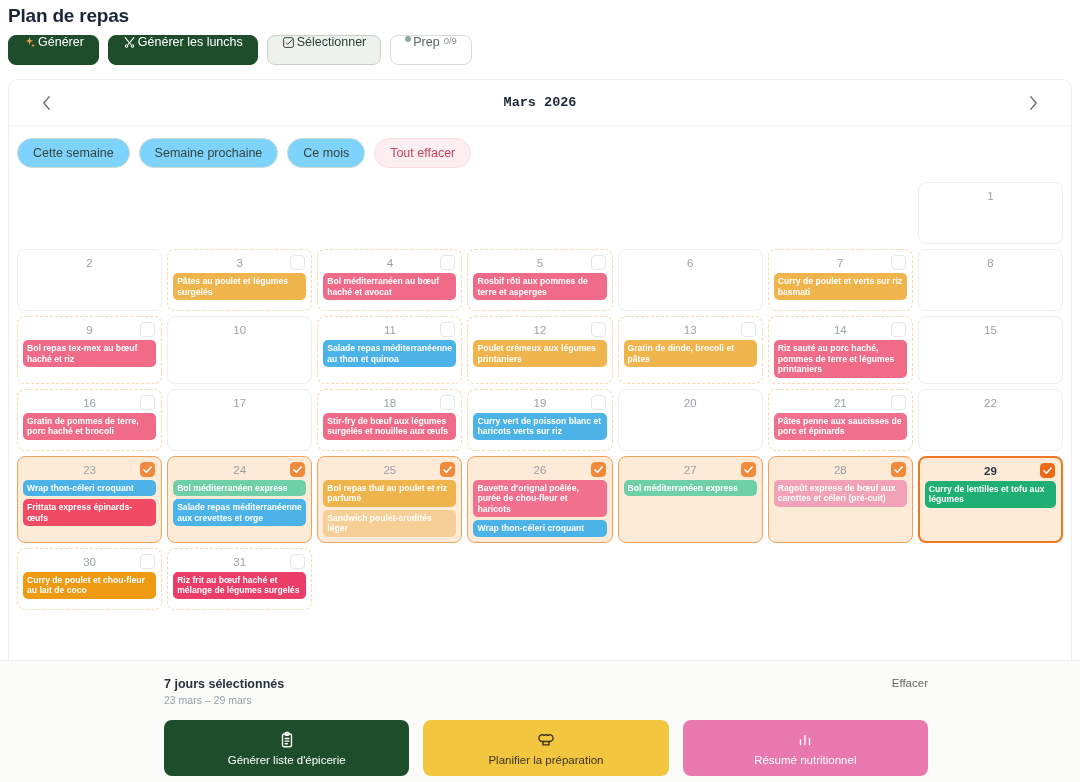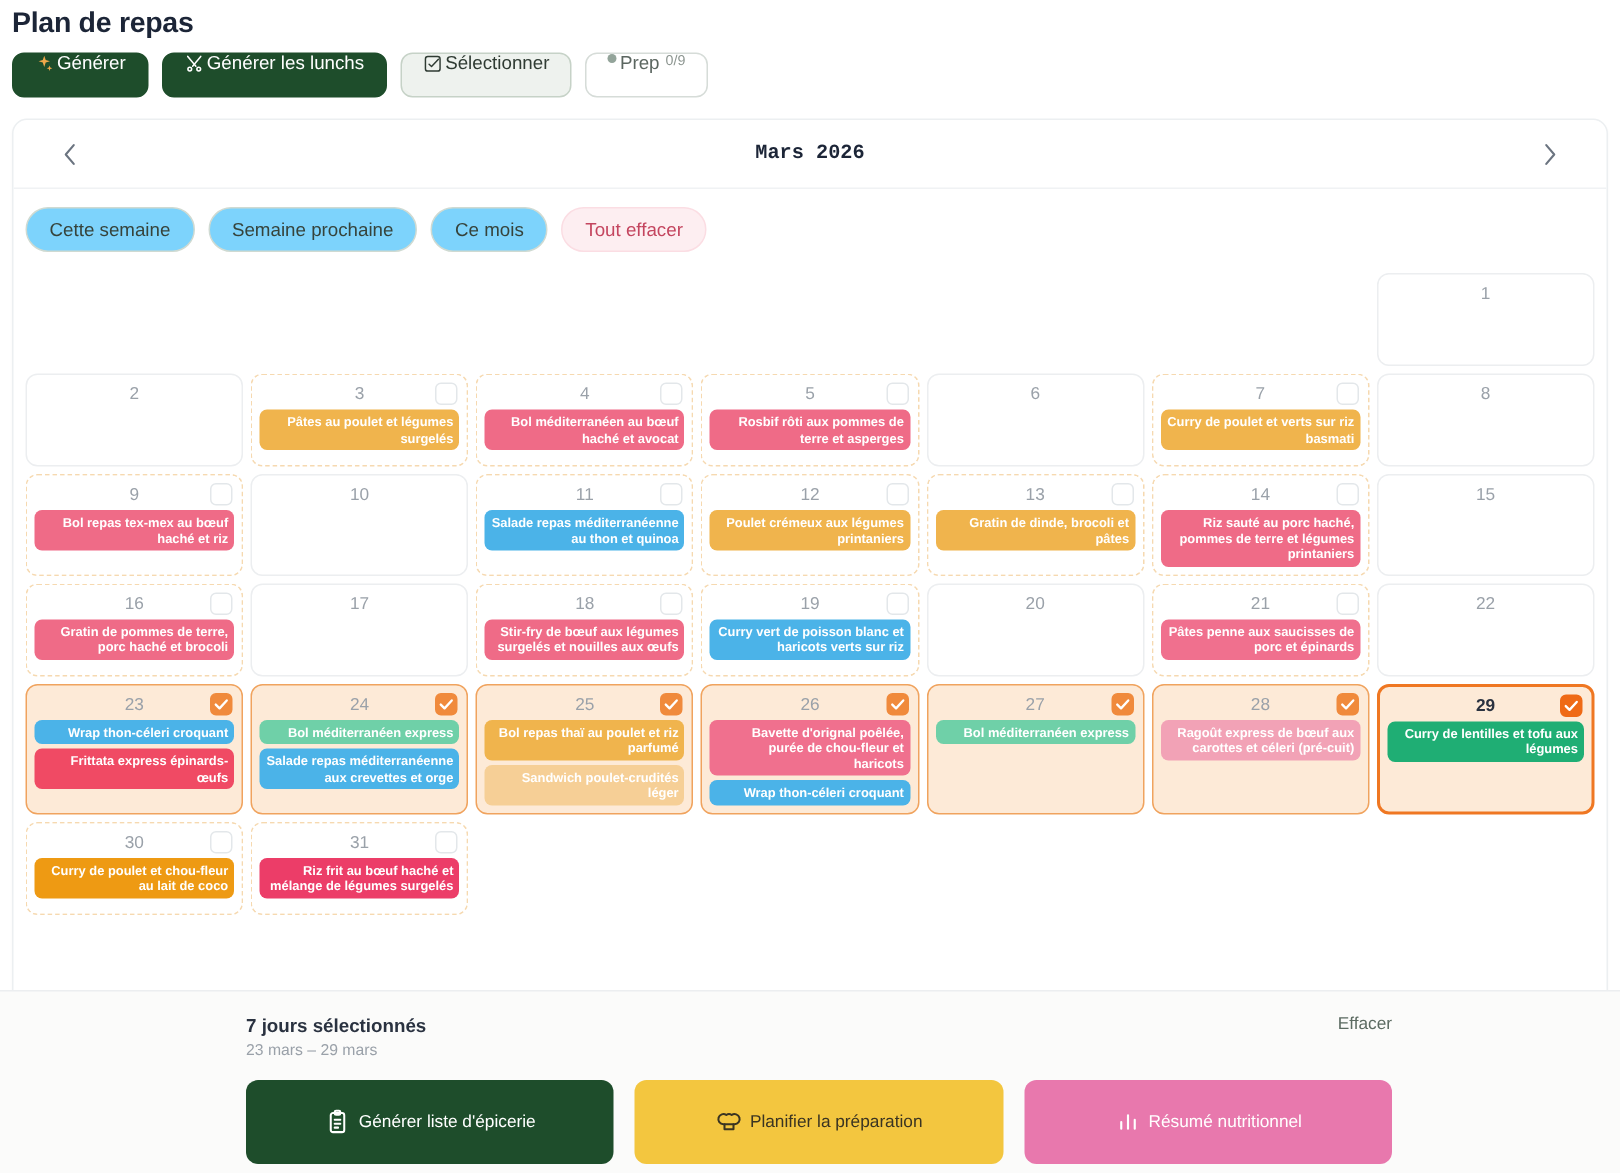--- a/index.html
+++ b/index.html
@@ -76,21 +76,21 @@
     position:absolute; top:5px; right:6px;
     width:15px; height:15px; border-radius:4px;
     border:1px solid #e3e7ea; background:#fff;
   }
   .cbox.checked { background:#f08a3c; border-color:#f08a3c; display:flex; align-items:center; justify-content:center; }
   .cbox.checked.today-box { background:#ef6a16; border-color:#ef6a16; }
   .cbox.checked svg { width:11px; height:11px; }
   .meals { display:flex; flex-direction:column; gap:3px; margin-top:2px; }
   .meal {
     border-radius:5px; color:#fff; font-size:8.6px; line-height:10.5px;
-    padding:3px 4px; text-align:right; font-weight:bold;
+    padding:3px 4px; text-align:left; font-weight:bold;
     overflow:hidden; cursor:pointer;
   }
   .m-pink   { background:#ef6b87; }
   .m-amber  { background:#f0b44d; }
   .m-blue   { background:#4bb3e8; }
   .m-green  { background:#1fae74; }
   .m-mint   { background:#6fd0a8; }
   .m-rose   { background:#f0708e; }
   .m-red    { background:#f04a64; }
   .m-orange { background:#ee9a13; }
@@ -104,21 +104,21 @@
     background:#fbfbfa; border-top:1px solid #eceef0;
   }
   .footer-inner { padding: 16px 152px 0 152px; margin-left: 12px; }
   .sel-row { display:flex; align-items:flex-start; justify-content:space-between; }
   .sel-title { font-size:12.5px; color:#2a3240; font-weight:bold; }
   .sel-sub { font-size:10.5px; color:#9aa1a9; margin-top:3px; }
   .clear-link { font-size:11.5px; color:#5c6b62; cursor:pointer; }
   .action-row { display:flex; gap: 14px; margin-top: 14px; }
   .action {
     flex:1; height: 56px; border-radius: 8px; border:none; cursor:pointer;
-    display:flex; flex-direction:row; align-items:center; justify-content:center; gap:5px;
+    display:flex; flex-direction:column; align-items:center; justify-content:center; gap:5px;
     color:#fff; font-size:11.5px;
   }
   .a-green { background:#1e4d2b; }
   .a-yellow{ background:#f3c63f; color:#3a3422; }
   .a-pink  { background:#e878ad; }
   .action .aico { display:flex; }
 </style>
 </head>
 <body>
 

